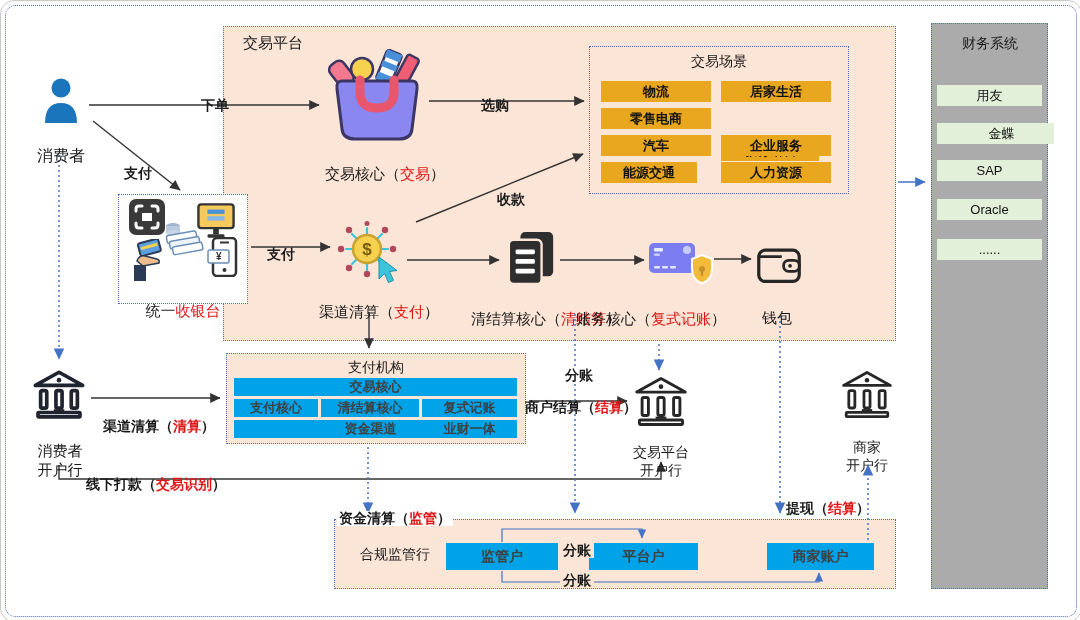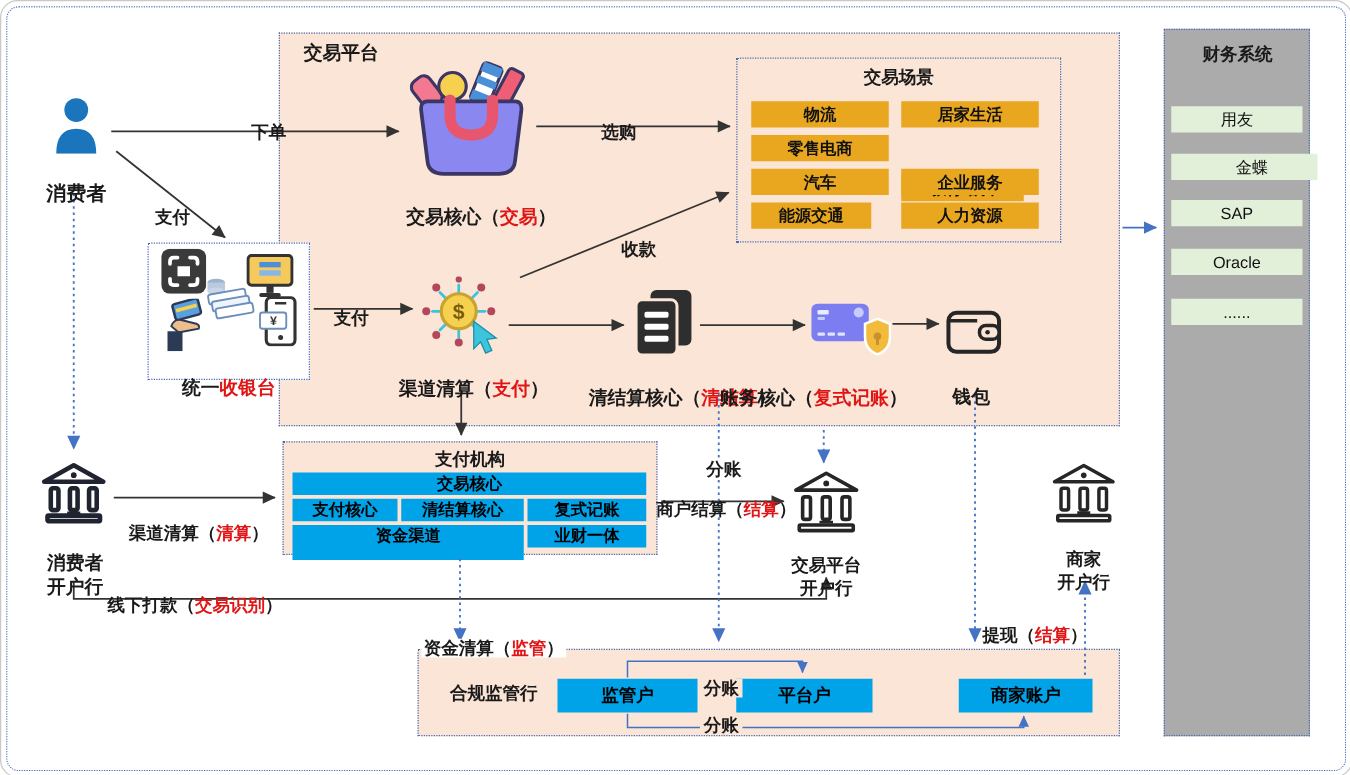--- a/index.html
+++ b/index.html
@@ -3,27 +3,27 @@
 <meta charset="utf-8">
 <style>
   html,body{margin:0;padding:0;background:#fff;font-family:"Liberation Sans","DejaVu Sans",sans-serif;}
   #stage{position:relative;width:1080px;height:620px;background:#fff;border:1px solid #c9c9c9;border-radius:14px;overflow:hidden;}
   .frame{position:absolute;left:4px;top:4px;right:4px;bottom:4px;border:1.5px dotted #4a6db8;border-radius:10px;}
   .abs{position:absolute;box-sizing:border-box;}
   .box{position:absolute;box-sizing:border-box;border:1.5px dotted #4a6db8;background:var(--c-peach,#fbe5d6);}
   .whitebox{background:#fff;}
   .graybox{background:var(--c-panel_gray,#ababab);}
   .clearbox{background:transparent;}
-  .lbl{position:absolute;font-weight:700;color:#1a1a1a;white-space:nowrap;transform:translateX(-50%);font-size:15px;line-height:1.15;}
+  .lbl{position:absolute;font-weight:400;color:#1a1a1a;white-space:nowrap;transform:translateX(-50%);font-size:15px;line-height:1.15;}
   .elbl{position:absolute;font-weight:700;color:#1a1a1a;white-space:nowrap;transform:translateX(-50%);font-size:14px;line-height:1.1;}
   .red{color:var(--c-red,#e01515);}
   .bgw{background:#fff;padding:0 2px;}
   .bgp{background:var(--c-peach,#fbe5d6);padding:0 3px;}
   .goldbtn{position:absolute;background:var(--c-gold,#e9a71f);color:#111;font-weight:700;font-size:13px;text-align:center;line-height:21px;height:21px;}
-  .bluecell{position:absolute;background:var(--c-cell_blue,#00a2e8);color:#000000;font-weight:700;font-size:13px;text-align:center;}
+  .bluecell{position:absolute;background:var(--c-cell_blue,#00a2e8);color:#404040;font-weight:700;font-size:13px;text-align:center;}
   .greenitem{position:absolute;background:var(--c-item_green,#e2f0d9);color:#111;font-size:13px;font-weight:400;text-align:center;line-height:21px;height:21px;}
   svg.wires{position:absolute;left:0;top:0;pointer-events:none;z-index:3;}
   .node{z-index:2;}
   .lab{z-index:4;margin-top:18px;}
   .wires .blk{stroke:#333;stroke-width:1.4;fill:none;marker-end:url(#ak);}
   .wires .blu{stroke:var(--c-line_blue,#4472c4);stroke-width:1.4;fill:none;marker-end:url(#ab);}
   .wires .dot{stroke:var(--c-line_blue,#4472c4);stroke-width:1.5;stroke-dasharray:2 3;fill:none;marker-end:url(#ab);}
 </style>
 </head>
 <body>
@@ -214,21 +214,21 @@
   <div class="greenitem node" style="left:936px;top:159px;width:105px;">SAP</div>
   <div class="greenitem node" style="left:936px;top:198px;width:105px;">Oracle</div>
   <div class="greenitem node" style="left:936px;top:238px;width:105px;">......</div>
 
   <div class="box node" style="left:225px;top:352px;width:300px;height:91px;"></div>
   <div class="lbl node" style="left:375px;top:358px;font-size:14px;">支付机构</div>
   <div class="bluecell node" style="left:233px;top:377px;width:283px;height:18px;line-height:18px;">交易核心</div>
   <div class="bluecell node" style="left:233px;top:398px;width:84px;height:18px;line-height:18px;">支付核心</div>
   <div class="bluecell node" style="left:320px;top:398px;width:98px;height:18px;line-height:18px;">清结算核心</div>
   <div class="bluecell node" style="left:421px;top:398px;width:95px;height:18px;line-height:18px;">复式记账</div>
-  <div class="bluecell node" style="left:233px;top:419px;width:185px;height:28px;line-height:18px;">资金渠道</div>
+  <div class="bluecell node" style="left:233px;top:419px;width:185px;height:18px;line-height:18px;padding-left:44px;">资金渠道</div>
   <div class="bluecell node" style="left:421px;top:419px;width:95px;height:18px;line-height:18px;">业财一体</div>
 
   <div class="abs node" style="left:30px;top:366px;">
     <svg width="56" height="56" viewBox="0 0 64 60">
         <g fill="#fff" stroke="#1f2430" stroke-width="4.2" stroke-linejoin="round">
       <path d="M5 19 L32 4 L59 19 Z"></path>
           <rect x="11" y="25" width="7" height="20" rx="2"></rect>
           <rect x="28.5" y="25" width="7" height="20" rx="2"></rect>
           <rect x="46" y="25" width="7" height="20" rx="2"></rect>
           <rect x="8" y="50" width="48" height="5" rx="1"></rect>

